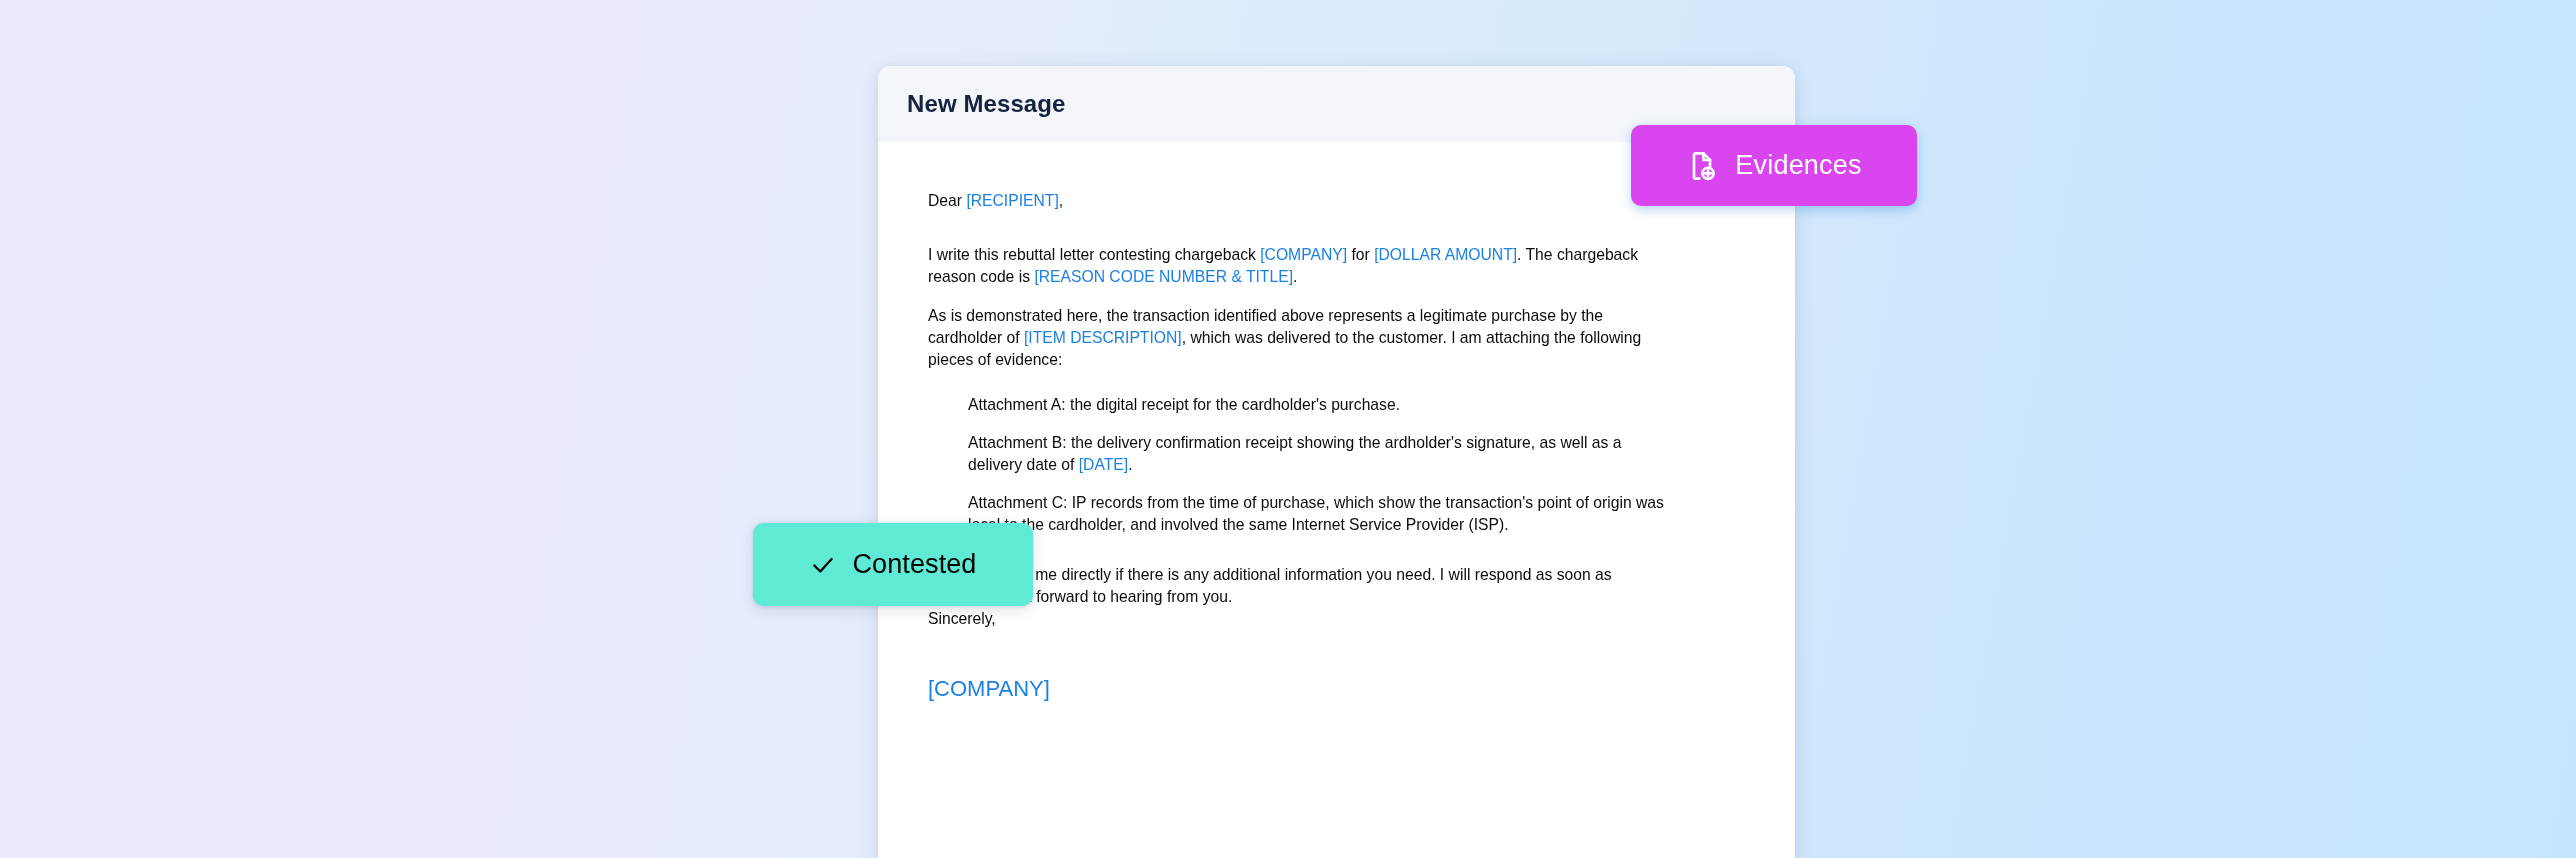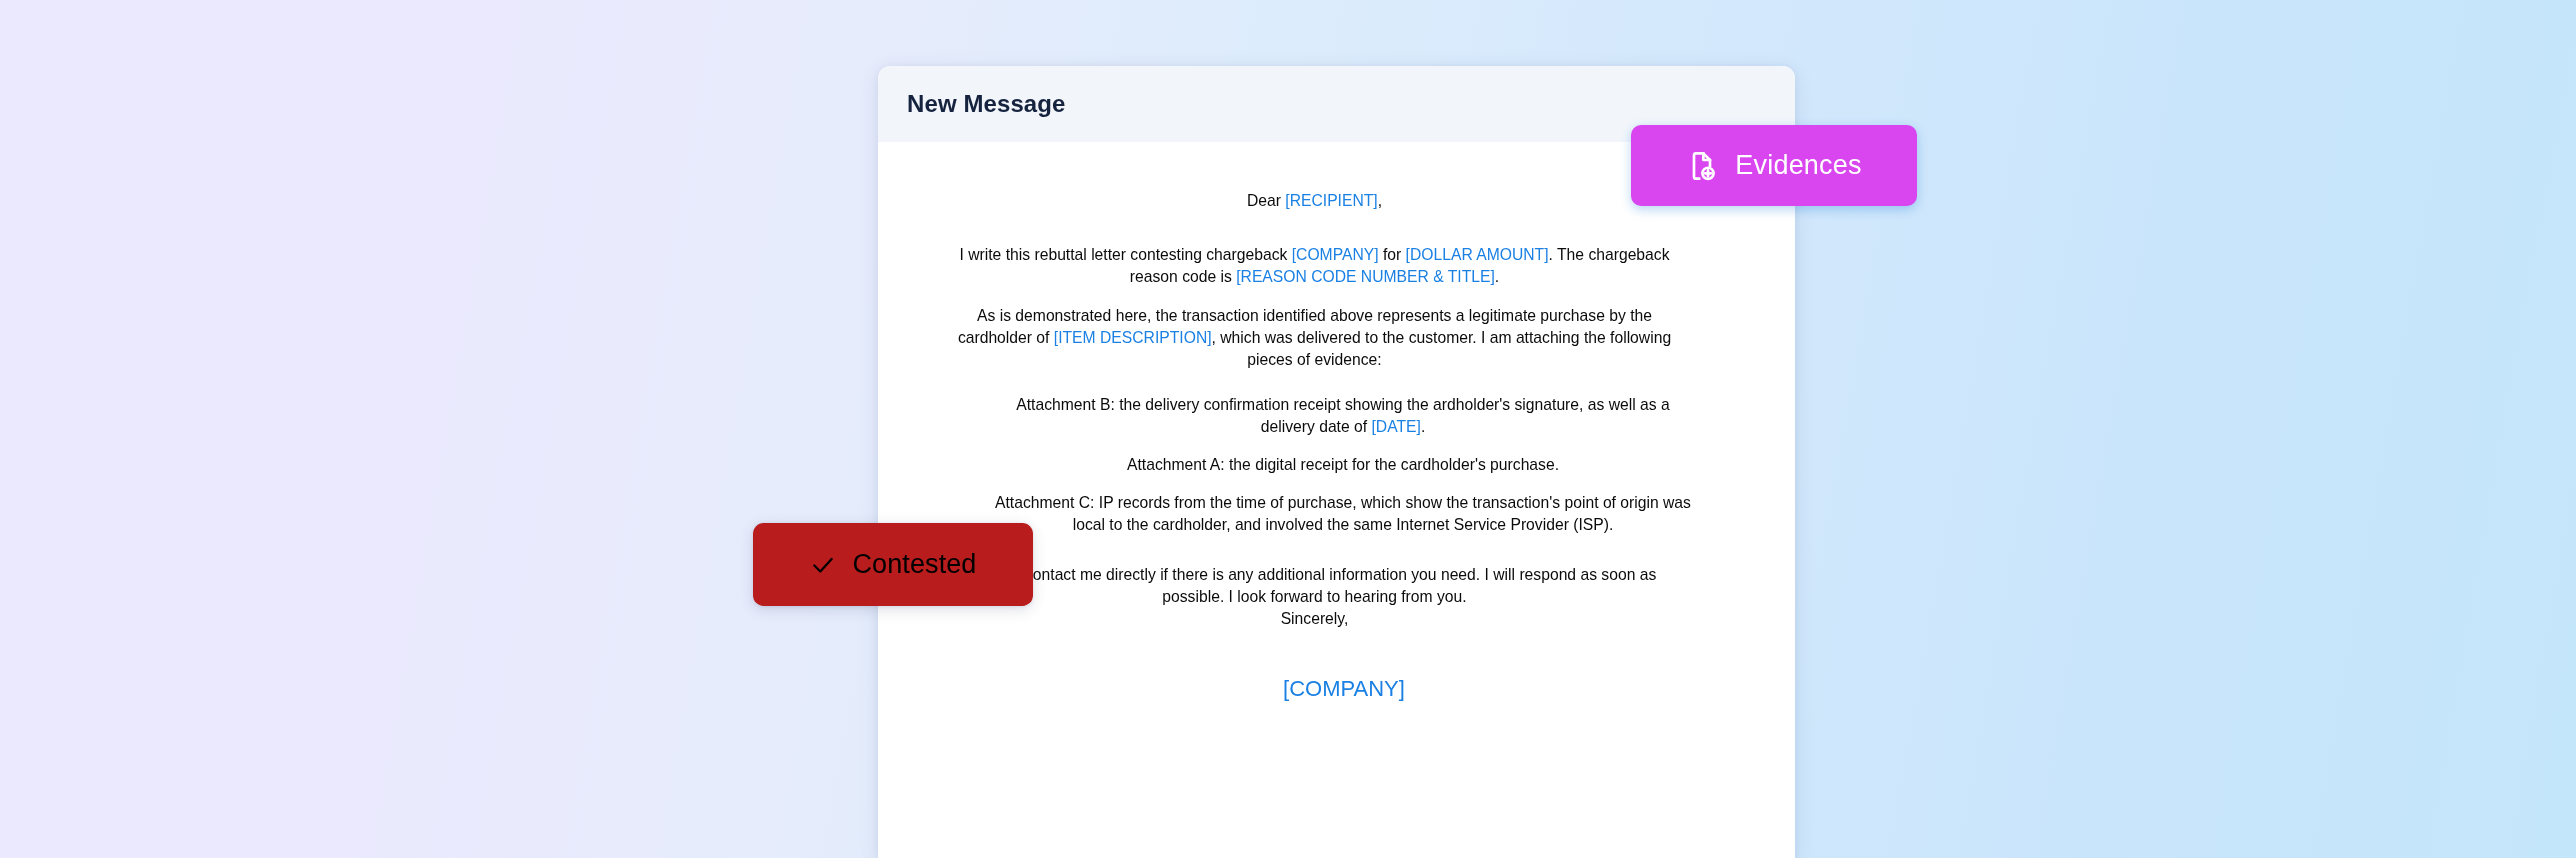--- a/index.html
+++ b/index.html
@@ -52,23 +52,22 @@
   }
 
   .compose-title {
     font-size: 24px;
     font-weight: 700;
     color: #16233f;
     letter-spacing: 0.1px;
   }
 
   .compose-body {
-    padding: 48px 61px 0 76px;
+    padding: 48px 61px 0 50px;
     box-sizing: border-box;
-    text-align: center;
   }
 
   .letter-p {
     font-size: 15.7px;
     line-height: 22px;
     color: #0b0b0b;
     margin: 0 0 17px 0;
     max-width: 721px;
   }
 
@@ -144,21 +143,21 @@
     font-weight: 400;
   }
 
   
   .contested-badge {
     position: absolute;
     left: 705px;
     top: 523px;
     width: 280px;
     height: 83px;
-    background: #b91c1c;
+    background: #5eead4;
     border-radius: 10.7px;
     display: flex;
     align-items: center;
     justify-content: center;
     gap: 17px;
     box-shadow: 0 3.8px 14px rgba(60, 70, 110, 0.16),
                 0 0.8px 3.1px rgba(60, 70, 110, 0.10);
     cursor: pointer;
   }
 
@@ -195,24 +194,24 @@
       <p class="letter-p">
         <span>I write this rebuttal letter contesting chargeback </span><span class="ph">[COMPANY]</span><span> for </span><span class="ph">[DOLLAR AMOUNT]</span><span>. The chargeback reason code is </span><span class="ph">[REASON CODE NUMBER &amp; TITLE]</span><span>.</span>
       </p>
 
       <p class="letter-p tight">
         <span>As is demonstrated here, the transaction identified above represents a legitimate purchase by the cardholder of </span><span class="ph">[ITEM DESCRIPTION]</span><span>, which was delivered to the customer. I am attaching the following pieces of evidence:</span>
       </p>
 
       <div class="attachments">
         <div class="attachment-item">
-          <span>Attachment B: the delivery confirmation receipt showing the ardholder's signature, as well as a delivery date of </span><span class="ph">[DATE]</span><span>.</span>
+          <span>Attachment A: the digital receipt for the cardholder's purchase.</span><span class="ph"></span><span></span>
         </div>
         <div class="attachment-item">
-          <span>Attachment A: the digital receipt for the cardholder's purchase.</span><span class="ph"></span><span></span>
+          <span>Attachment B: the delivery confirmation receipt showing the ardholder's signature, as well as a delivery date of </span><span class="ph">[DATE]</span><span>.</span>
         </div>
         <div class="attachment-item">
           <span>Attachment C: IP records from the time of purchase, which show the transaction's point of origin was local to the cardholder, and involved the same Internet Service Provider (ISP).</span><span class="ph"></span><span></span>
         </div>
       </div>
 
       <p class="letter-p closing-block">
         <span>Please contact me directly if there is any additional information you need. I will respond as soon as possible. I look forward to hearing from you.</span><br>
         <span>Sincerely,</span>
       </p>

